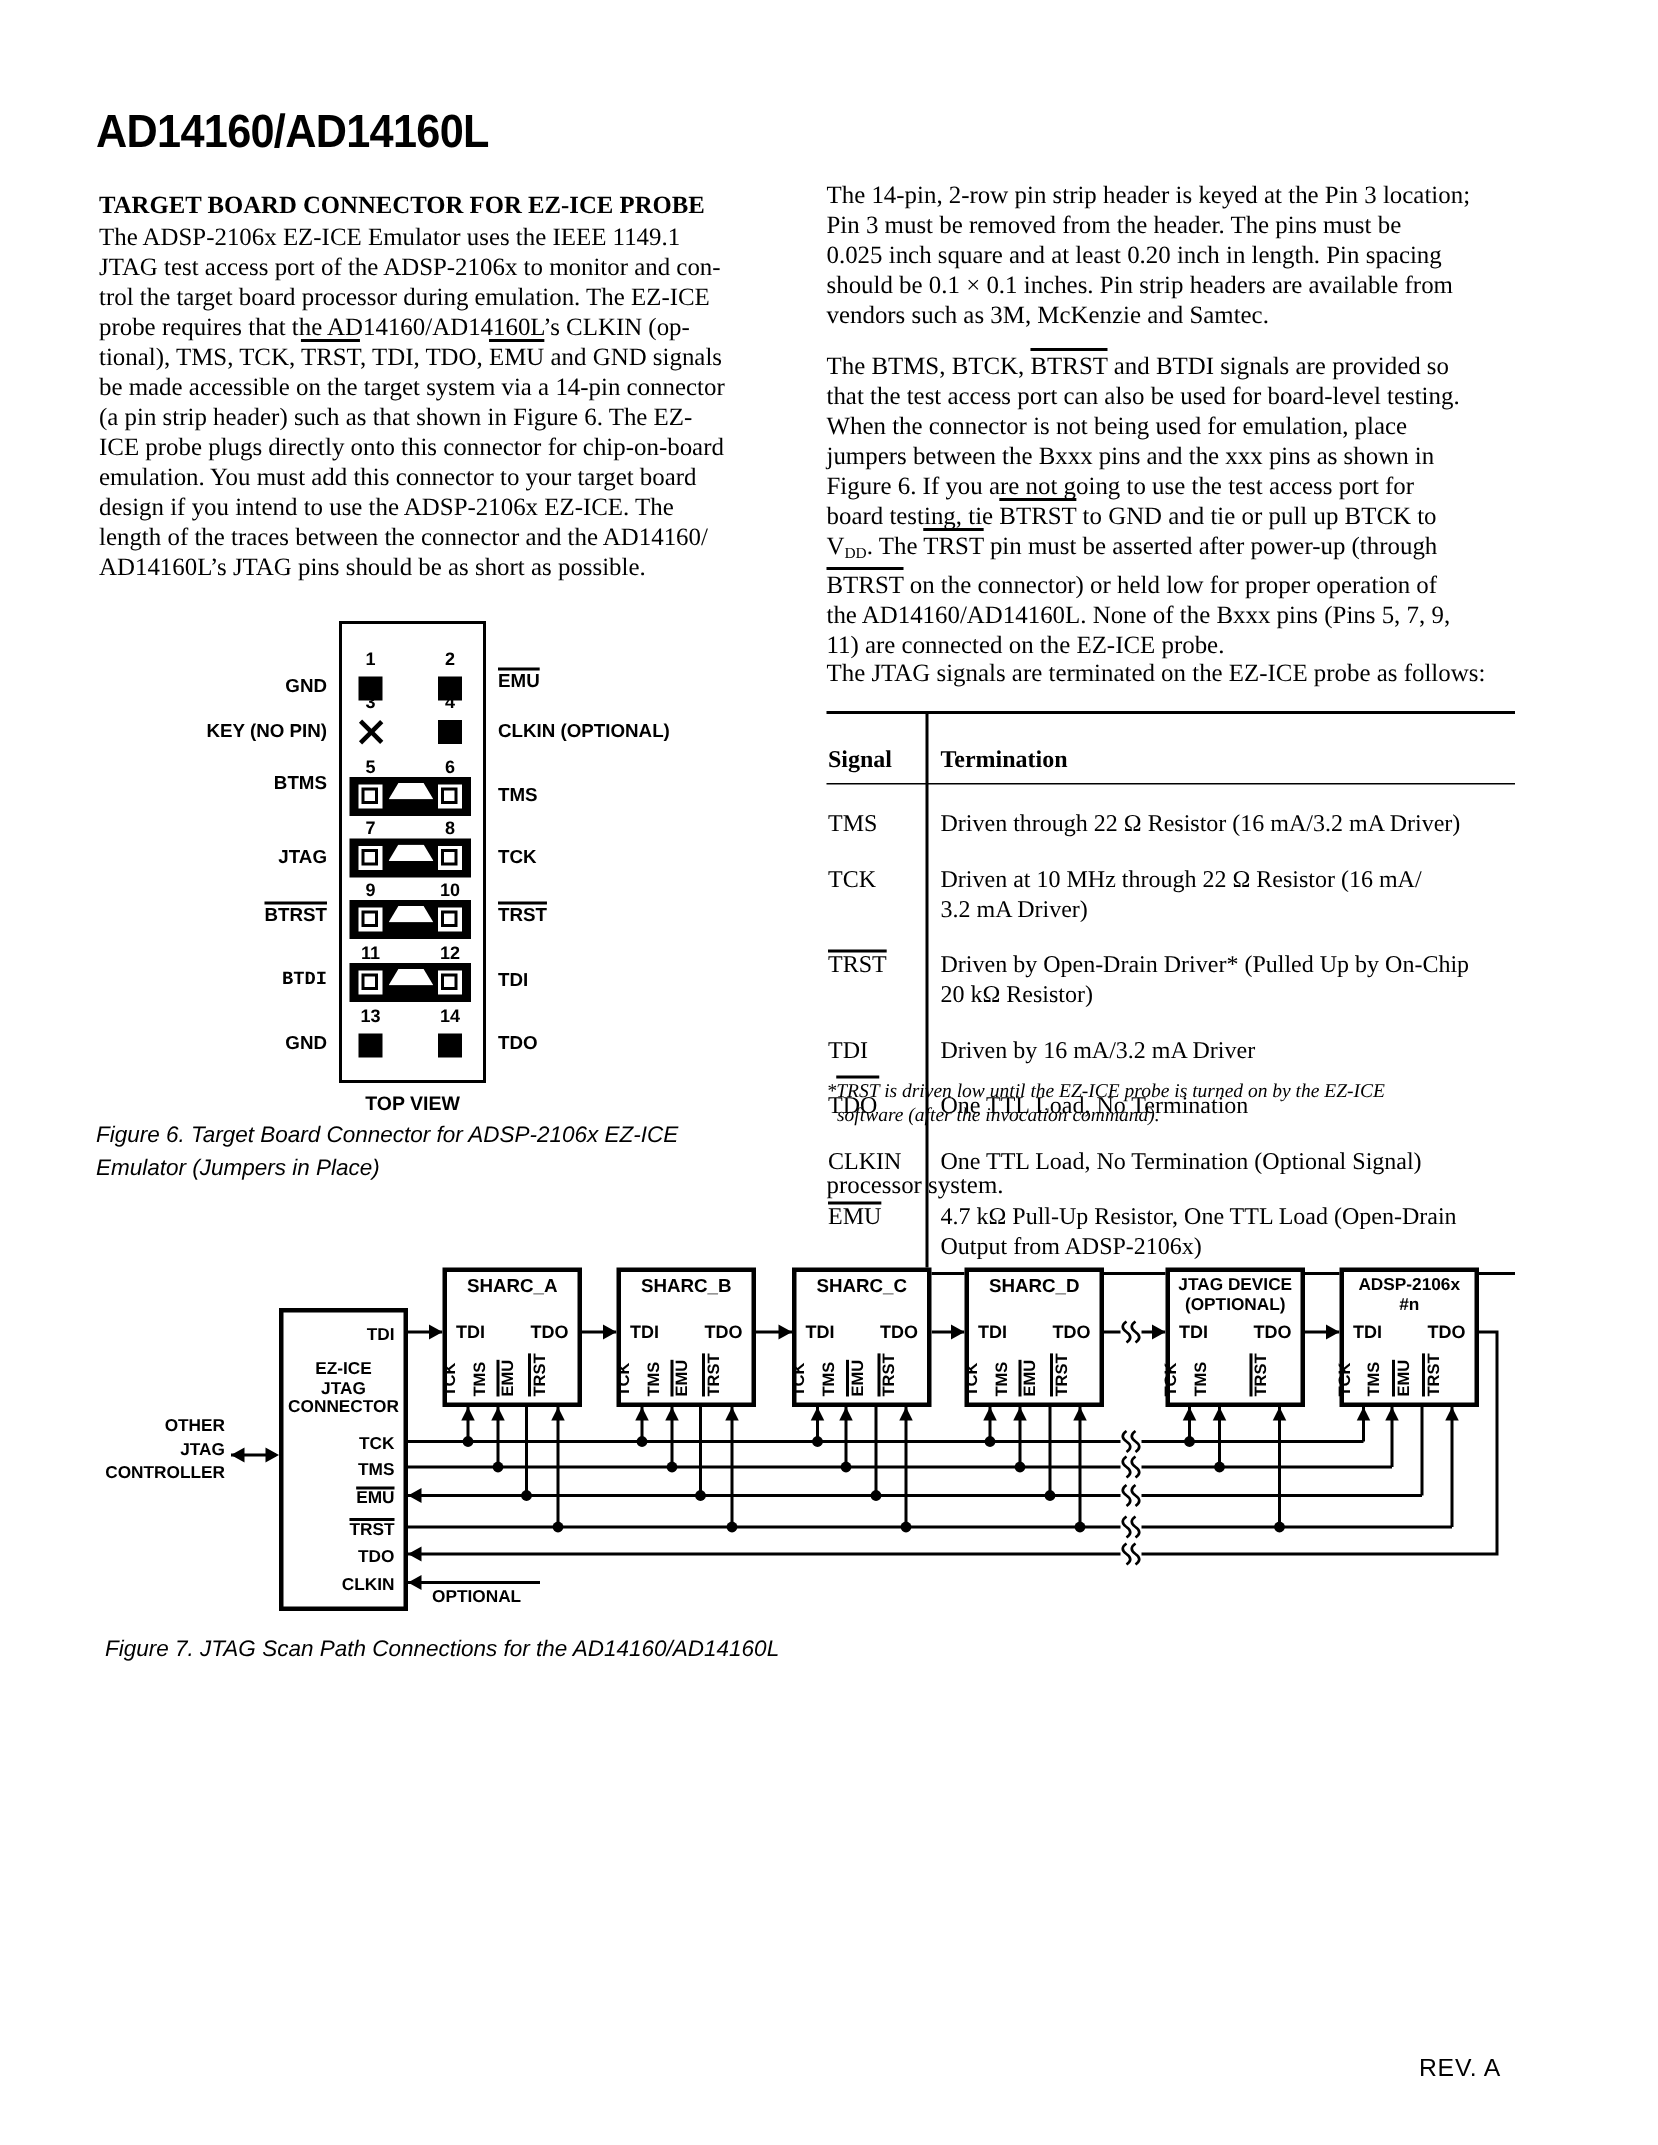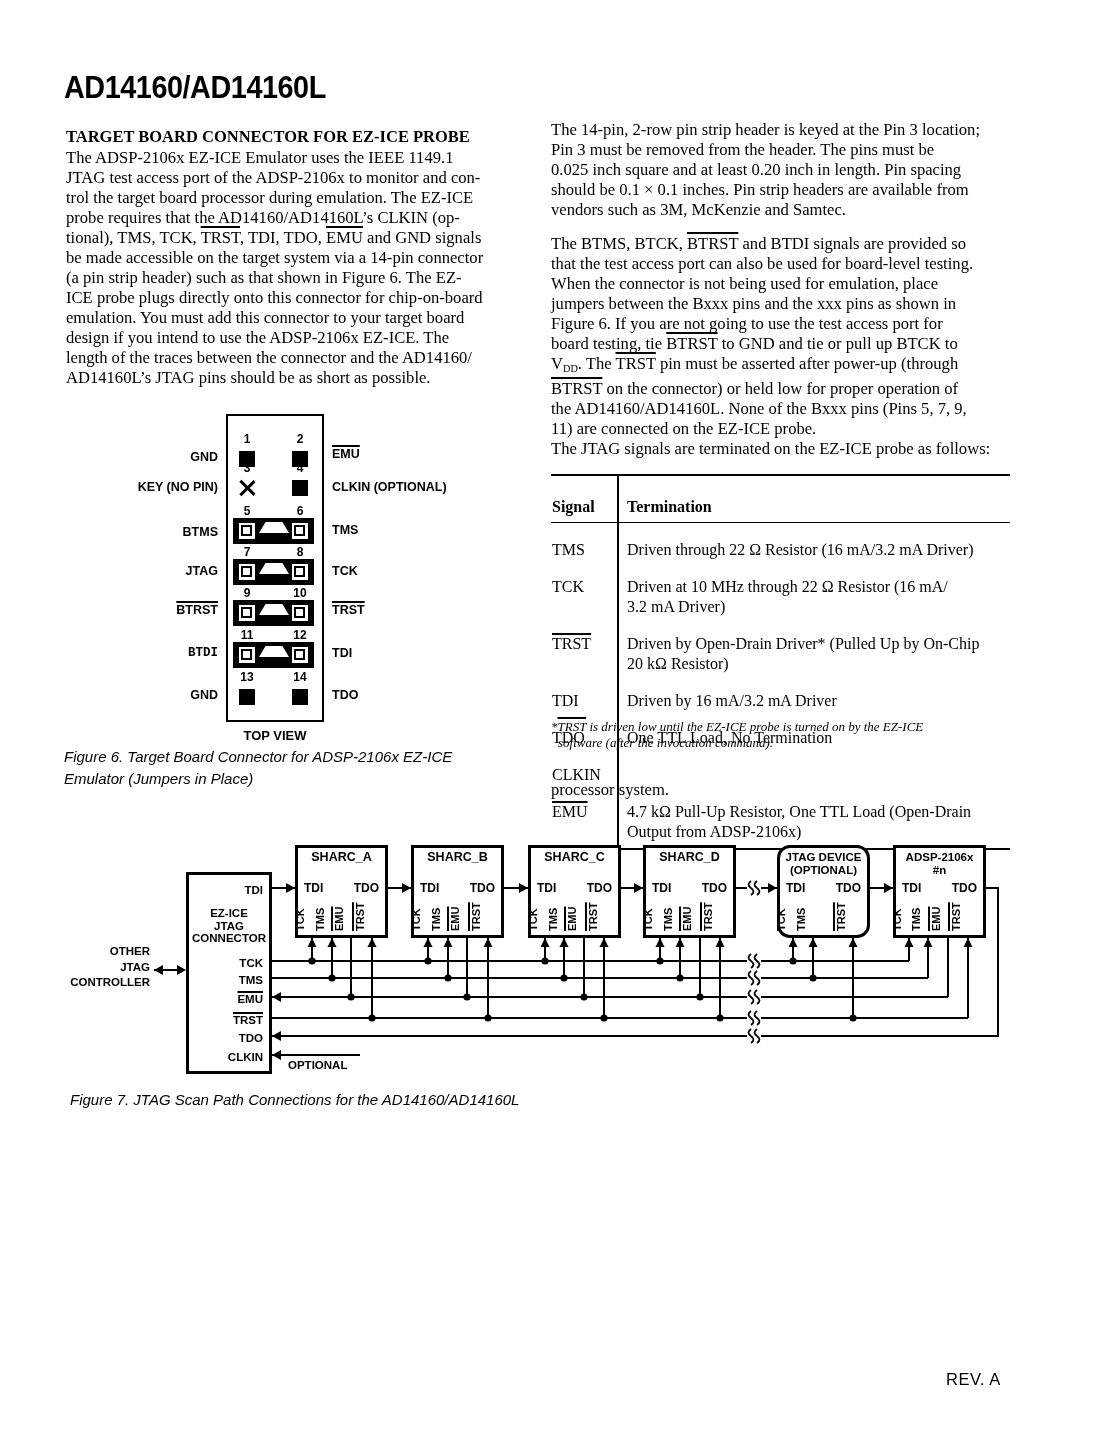--- a/index.html
+++ b/index.html
@@ -92,21 +92,21 @@
     <span class="pinnum" style="left:167px;top:92px;">6</span>
     <div class="jumper" style="top:106px;">
       <div class="socket" style="left:6px;">
           <div></div>
         </div>
       <div class="socket" style="left:59px;">
           <div></div>
         </div>
       <div class="handle"></div>
     </div>
-    <div class="pinrow-label-l" style="top:113px;"><span>BTMS</span></div>
+    <div class="pinrow-label-l" style="top:103px;"><span>BTMS</span></div>
     <div class="pinrow-label-r" style="top:111px;"><span>TMS</span></div>
 
     <span class="pinnum" style="left:114px;top:133px;">7</span>
     <span class="pinnum" style="left:167px;top:133px;">8</span>
     <div class="jumper" style="top:147px;">
       <div class="socket" style="left:6px;">
           <div></div>
         </div>
       <div class="socket" style="left:59px;">
           <div></div>
@@ -182,20 +182,21 @@
       <div class="trow">
         <div class="tsig"><span>TDI</span></div>
         <div class="tterm"><span>Driven by 16 mA/3.2 mA Driver</span></div>
       </div>
       <div class="trow">
         <div class="tsig"><span>TDO</span></div>
         <div class="tterm"><span>One TTL Load, No Termination</span></div>
       </div>
       <div class="trow">
         <div class="tsig"><span>CLKIN</span></div>
+        <div class="tterm"><span>One TTL Load, No Termination (Optional Signal)</span></div>
       </div>
       <div class="trow">
         <div class="tsig"><span class="ov">EMU</span></div>
         <div class="tterm"><span>4.7 kΩ Pull-Up Resistor, One TTL Load (Open-Drain</span><br><span>Output from ADSP-2106x)</span></div>
       </div>
     </div>
   </div>
 
   <div class="abs footnote" style="left:551px;top:719px;font-style:italic;"><span>*</span><span class="ov">TRST</span><span> is driven low until the EZ-ICE probe is turned on by the EZ-ICE</span><br><span>software (after the invocation command).</span></div>
   <div class="abs para" style="left:551px;top:760px;"><br><span>processor system.</span></div>
@@ -341,21 +342,21 @@
       <div class="dev-title">
           <div>SHARC_D</div>
         </div>
       <span class="dev-tdi">TDI</span>
       <span class="dev-tdo">TDO</span>
       <span class="vpin" style="left:8px;"><span>TCK</span></span>
       <span class="vpin" style="left:28px;"><span>TMS</span></span>
       <span class="vpin" style="left:47px;"><span class="ov">EMU</span></span>
       <span class="vpin" style="left:68px;"><span class="ov">TRST</span></span>
     </div>
-    <div class="dev small-title" style="left:707px;border-radius:13px;">
+    <div class="dev small-title" style="left:707px;">
       <div class="dev-title">
         <div>JTAG DEVICE</div>
         <div>(OPTIONAL)</div>
       </div>
       <span class="dev-tdi">TDI</span>
       <span class="dev-tdo">TDO</span>
       <span class="vpin" style="left:7px;"><span>TCK</span></span>
       <span class="vpin" style="left:27px;"><span>TMS</span></span>
       <span class="vpin" style="left:67px;"><span class="ov">TRST</span></span>
     </div>

